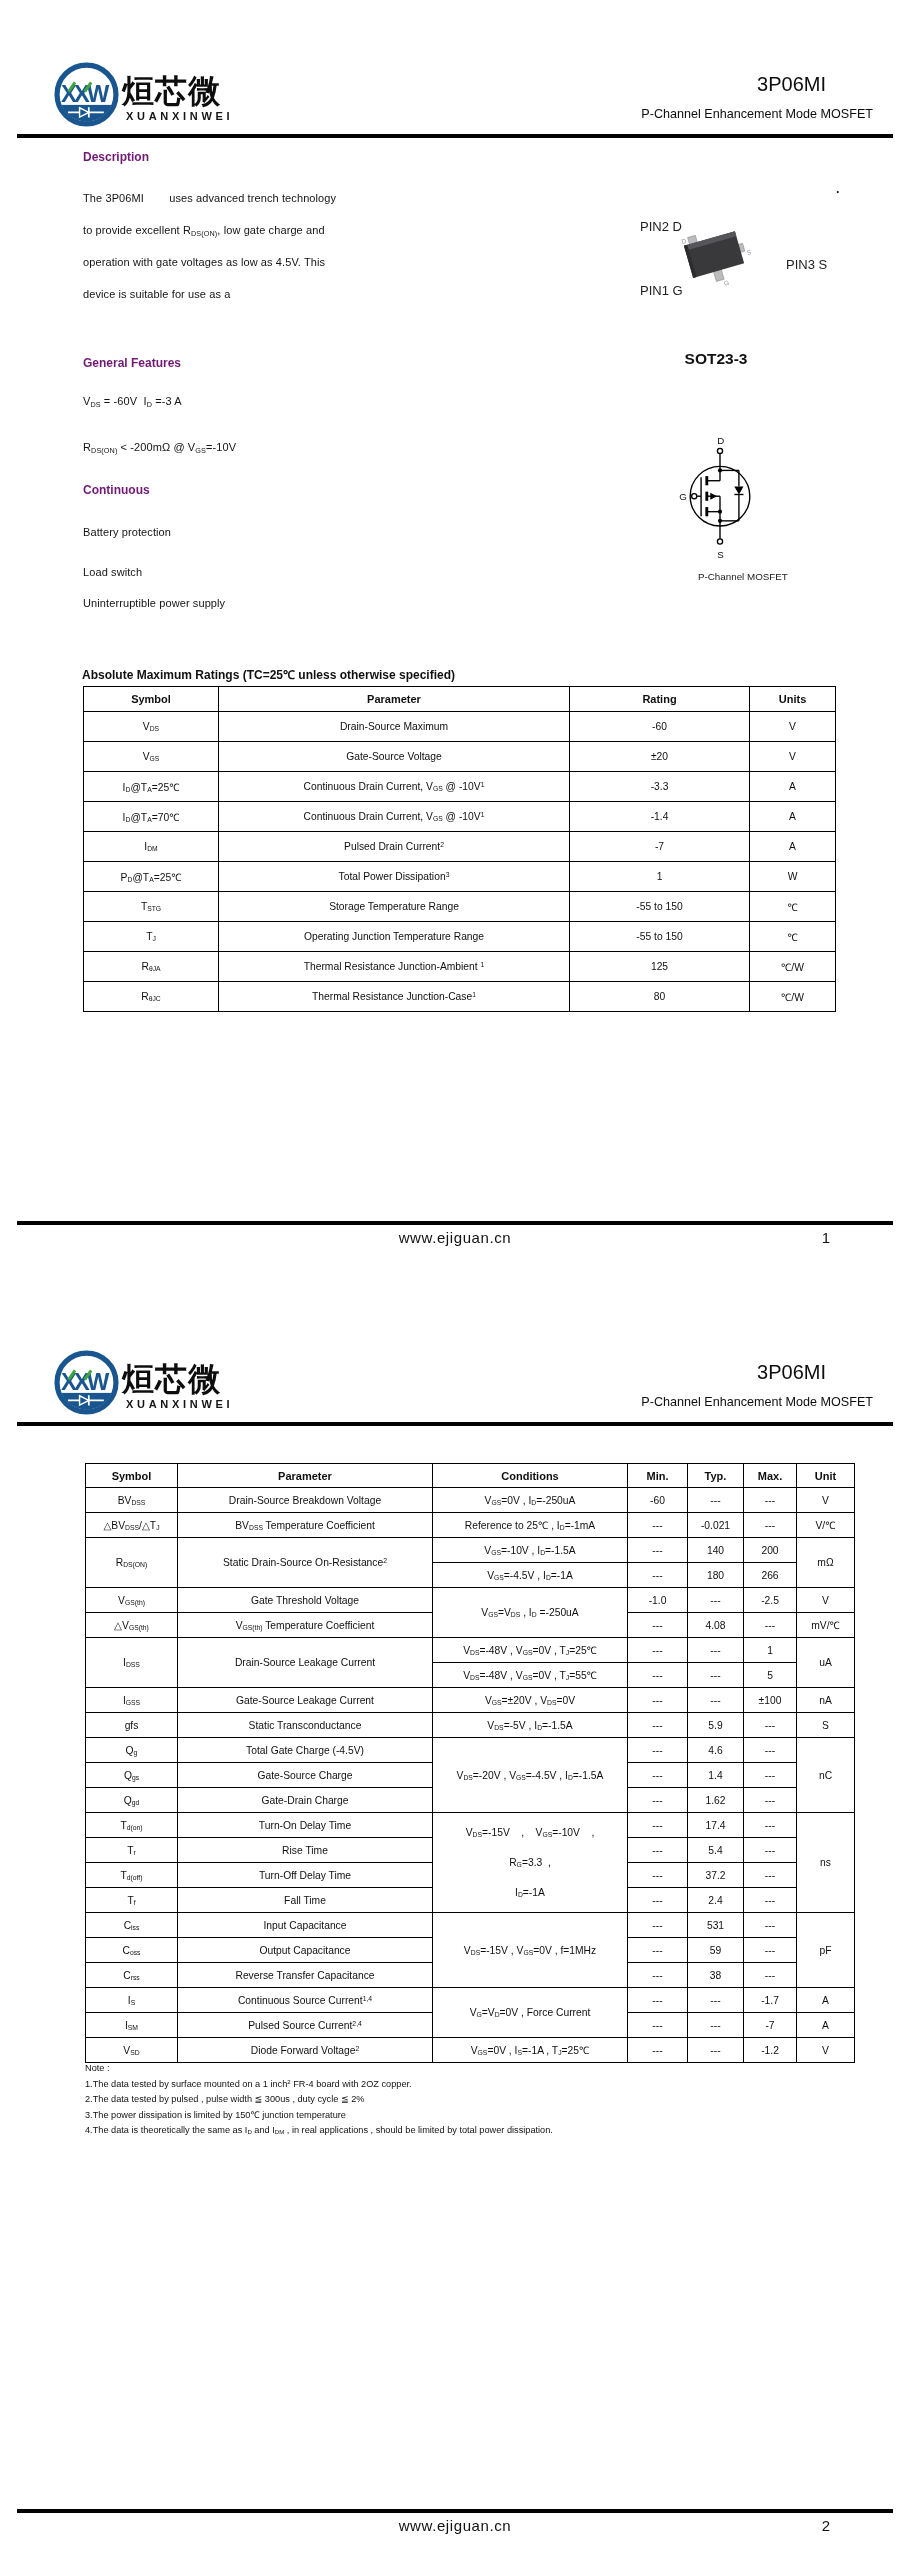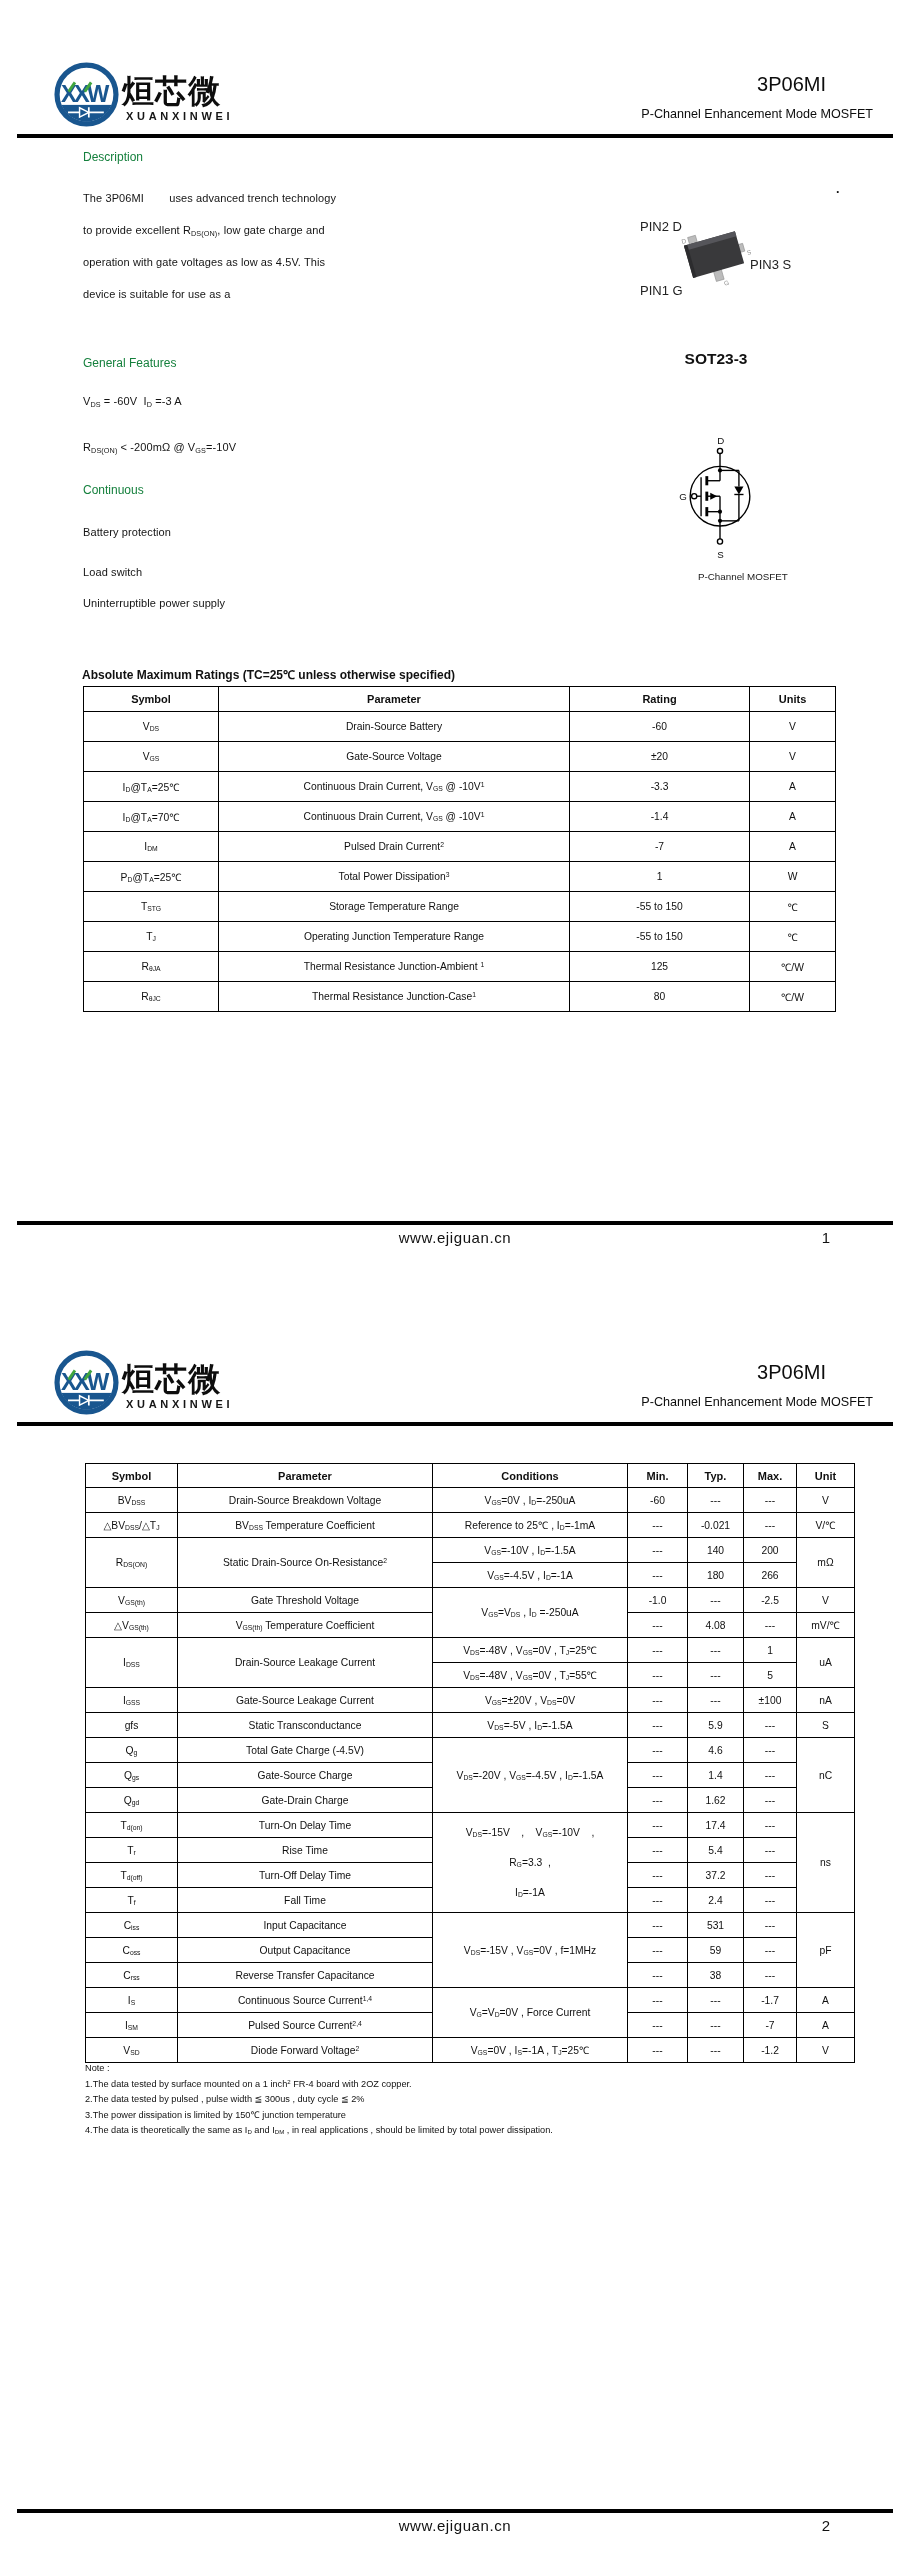--- a/index.html
+++ b/index.html
@@ -9,21 +9,21 @@
     -webkit-font-smoothing:antialiased;
   }
   .page{position:absolute;left:0;width:910px;height:1288px;background:#fff;overflow:hidden;}
   #page1{top:0;} #page2{top:1288px;}
   .abs{position:absolute;}
   .hline{position:absolute;left:17px;width:876px;height:4px;background:#000;}
   .logo-cn{font-size:32px;font-weight:bold;letter-spacing:1.1px;color:#0d0d0d;}
   .logo-en{font-size:11px;font-weight:600;letter-spacing:3.7px;color:#151515;}
   .part-no{font-size:20px;color:#0d0d0d;text-align:right;}
   .subtitle{font-size:12.6px;color:#0d0d0d;text-align:right;}
-  .sec-title{font-size:12px;font-weight:normal;color:#15803d;}
+  .sec-title{font-size:12px;font-weight:bold;color:#701a75;}
   .bodytext{font-size:11px;color:#141414;letter-spacing:0.1px;}
   .desc-lines{line-height:32px;}
   .pin-label{font-size:13px;color:#222;}
   .pkg-name{font-size:15.5px;font-weight:bold;text-align:center;}
   .sym-caption{font-size:9.8px;color:#1a1a1a;}
   .tbl-title{font-size:12px;font-weight:bold;}
   table.dtable{border-collapse:collapse;table-layout:fixed;border:1.7px solid #000;}
   table.dtable th, table.dtable td{
     border:1.1px solid #000;text-align:center;vertical-align:middle;
     padding:1.1px 2.9px;font-size:10.3px;color:#0f0f0f;overflow:hidden;
@@ -82,21 +82,21 @@
   <div class="abs sec-title" style="left:83px;top:356px;">General Features</div>
   <div class="abs bodytext" style="left:83px;top:395px;">V<sub>DS</sub> = -60V&nbsp;&nbsp;I<sub>D</sub> =-3 A</div>
   <div class="abs bodytext" style="left:83px;top:441px;">R<sub>DS(ON)</sub> &lt; -200mΩ @ V<sub>GS</sub>=-10V</div>
   <div class="abs sec-title" style="left:83px;top:483px;">Continuous</div>
   <div class="abs bodytext" style="left:83px;top:526px;">Battery protection</div>
   <div class="abs bodytext" style="left:83px;top:566px;">Load switch</div>
   <div class="abs bodytext" style="left:83px;top:597px;">Uninterruptible power supply</div>
 
   <div class="abs dot" style="left:836px;top:182px;">.</div>
   <div class="abs pin-label" style="left:640px;top:219px;">PIN2 D</div>
-  <div class="abs pin-label" style="left:750px;top:257px;">PIN3 S</div>
+  <div class="abs pin-label" style="left:786px;top:257px;">PIN3 S</div>
   <div class="abs pin-label" style="left:640px;top:283px;">PIN1 G</div>
 
   <svg class="abs" style="left:676px;top:223px;" width="75" height="68" viewBox="0 0 130 118">
     <g transform="rotate(-16 65 55)">
       <rect x="30" y="14" width="14" height="17" fill="#bcbcbc" stroke="#8f8f8f" stroke-width="1"></rect>
       <rect x="100" y="50" width="19" height="14" fill="#bcbcbc" stroke="#8f8f8f" stroke-width="1"></rect>
       <rect x="57" y="82" width="14" height="19" fill="#bcbcbc" stroke="#8f8f8f" stroke-width="1"></rect>
       <rect x="20" y="26" width="92" height="58" fill="#39393b"></rect>
       <rect x="20" y="26" width="92" height="9" fill="#55555a"></rect>
       <rect x="20" y="26" width="6" height="58" fill="#2c2c2e"></rect>
@@ -152,21 +152,21 @@
       </colgroup>
     <tbody>
         <tr class="hrow">
       <th>Symbol</th>
       <th>Parameter</th>
       <th>Rating</th>
       <th>Units</th>
     </tr>
     <tr>
           <td>V<sub>DS</sub></td>
-          <td>Drain-Source Battery</td>
+          <td>Drain-Source Maximum</td>
           <td>-60</td>
           <td>V</td>
         </tr>
     <tr>
           <td>V<sub>GS</sub></td>
           <td>Gate-Source Voltage</td>
           <td>±20</td>
           <td>V</td>
         </tr>
     <tr>

